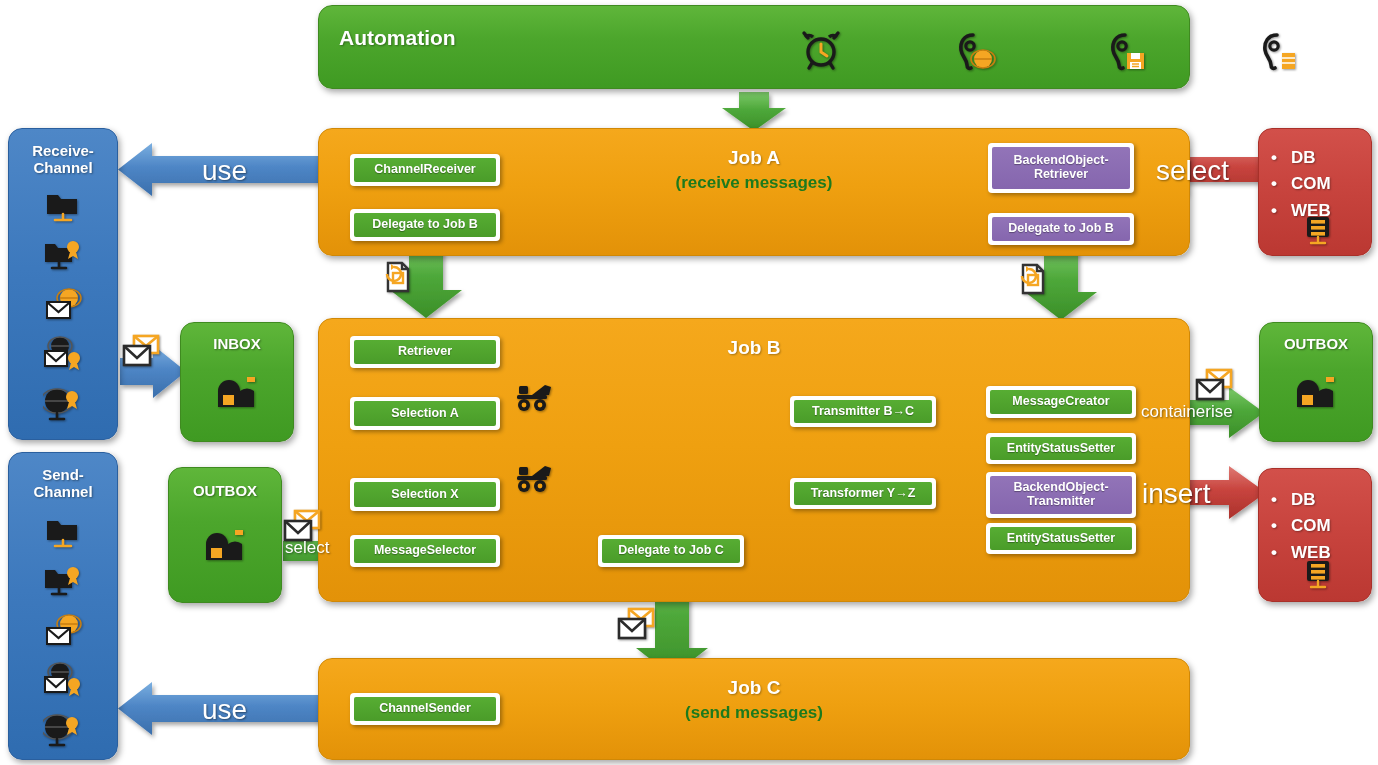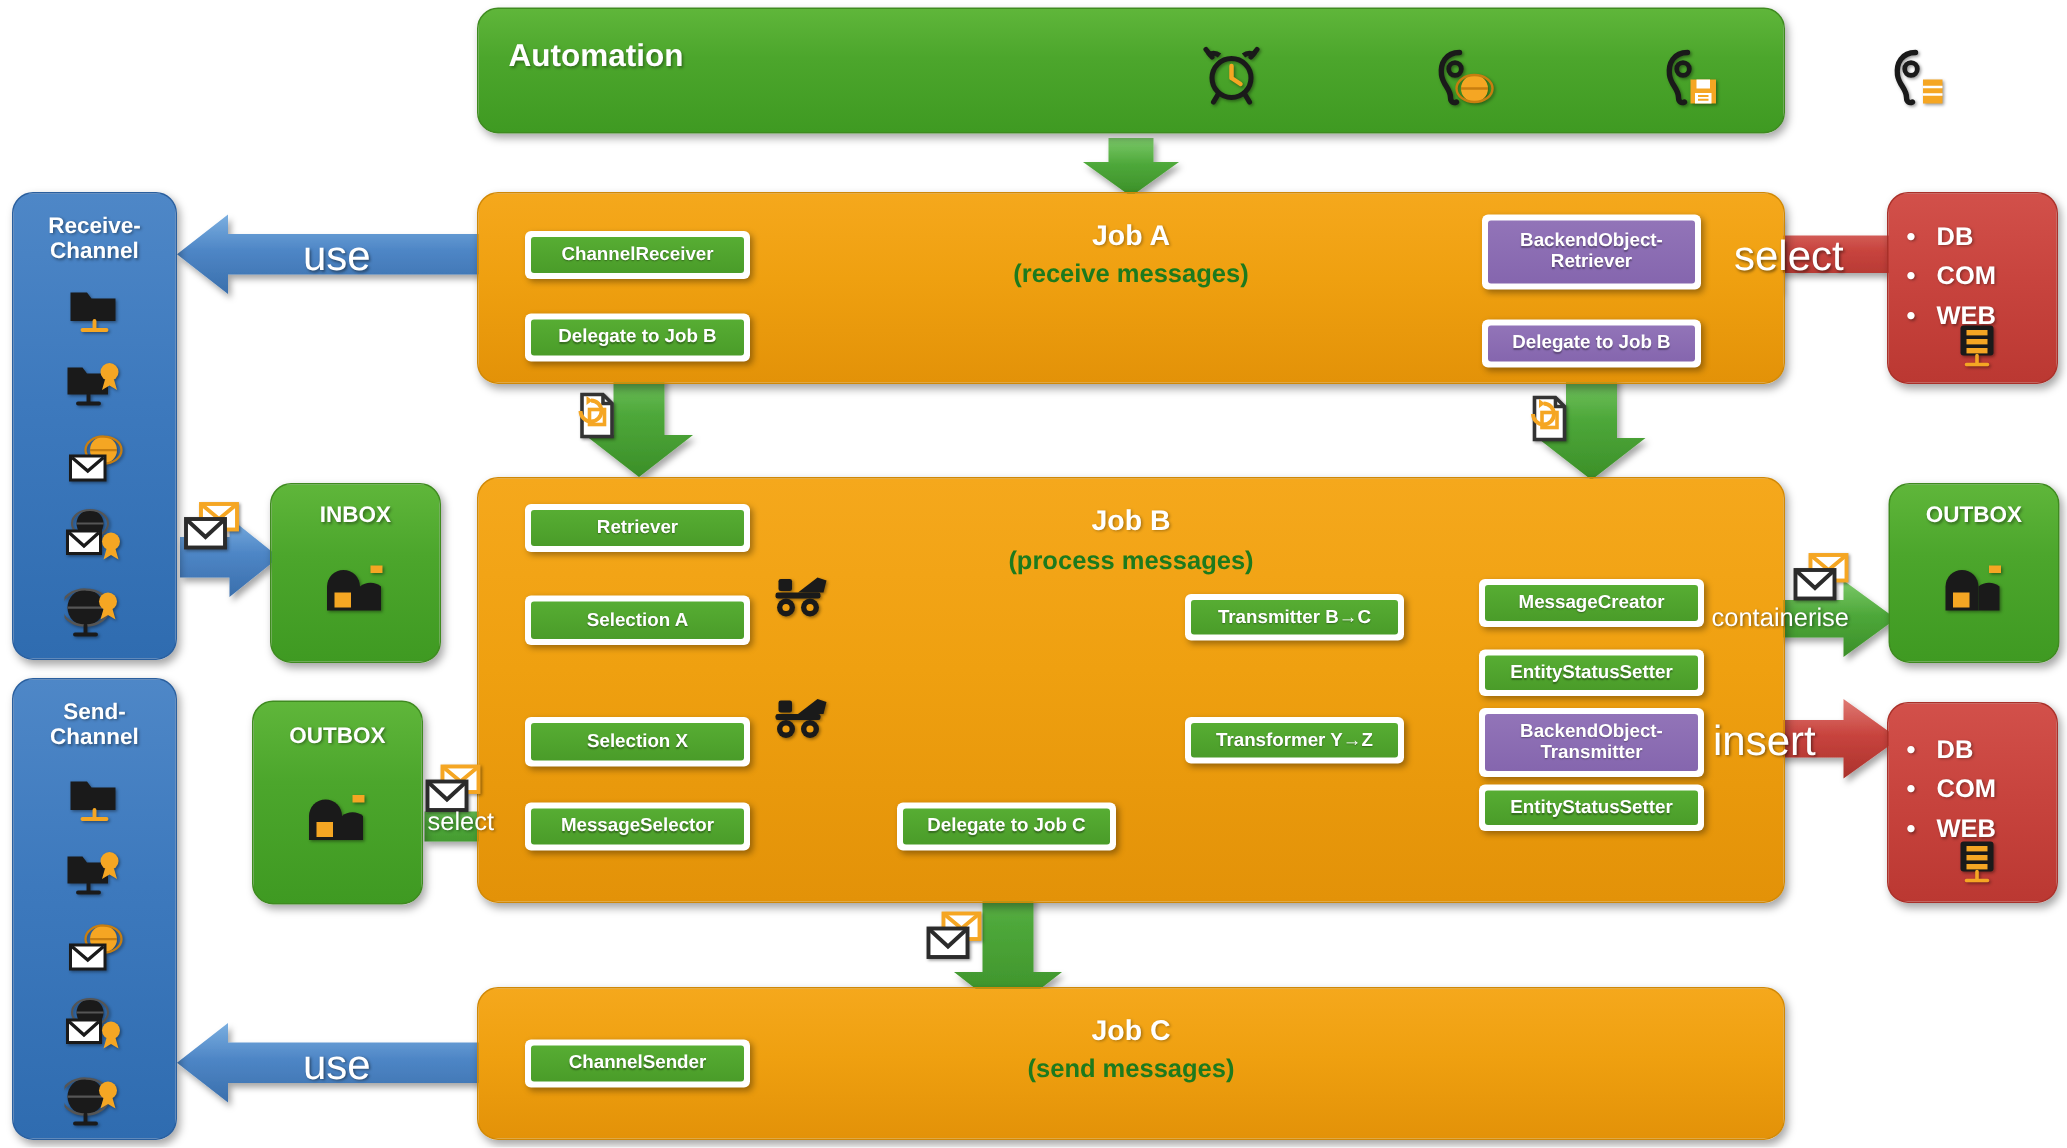--- a/index.html
+++ b/index.html
@@ -242,21 +242,20 @@
       <path d="M7,3 h14 l6,6 v22 h-20 z" fill="#fff" stroke="#333" stroke-width="2.4"></path>
       <path d="M21,3 v6 h6" fill="none" stroke="#333" stroke-width="2.4"></path>
       <path d="M6,14 a7,7 0 1 0 7,-7" fill="none" stroke="#f5a623" stroke-width="2.6"></path>
       <path d="M10,4 l4,3 l-4,3 z" fill="#f5a623"></path>
       <rect x="12" y="13" width="10" height="10" fill="none" stroke="#f5a623" stroke-width="2.4"></rect>
     </svg>
   </span>
 
   <div class="panel orange" style="left:318px;top:318px;width:872px;height:284px;">
     <div class="job-title" style="top:18px;">Job B</div>
-    <div class="job-sub" style="top:45px;">(process messages)</div>
   </div>
 
   <div class="node" style="left:350px;top:336px;width:150px;height:32px;">
     <div class="inner g">Retriever</div>
   </div>
   <div class="node" style="left:350px;top:397px;width:150px;height:33px;">
     <div class="inner g">Selection A</div>
   </div>
   <div class="node" style="left:350px;top:478px;width:150px;height:33px;">
     <div class="inner g">Selection X</div>

